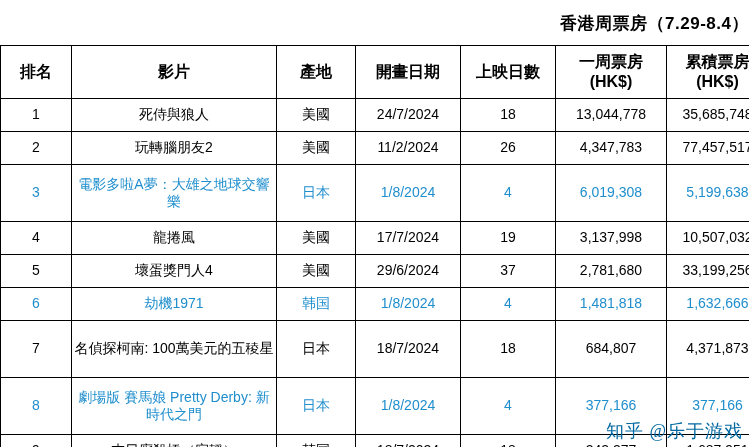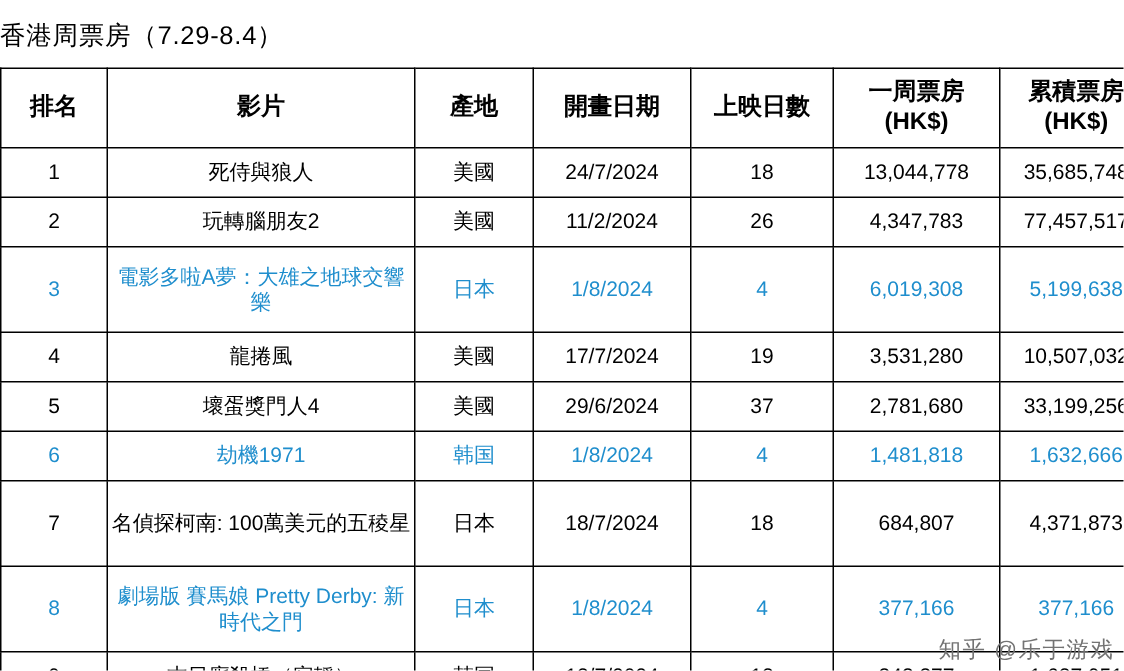--- a/index.html
+++ b/index.html
@@ -9,23 +9,23 @@
   body {
     width: 749px;
     height: 447px;
     background: #ffffff;
     font-family: "Liberation Sans", sans-serif;
     color: #000000;
     overflow: hidden;
     position: relative;
   }
   .title {
-    text-align: left;
+    text-align: right;
     font-size: 17px;
-    font-weight: normal;
+    font-weight: bold;
     padding: 12px 0 10px 0;
     letter-spacing: 0.5px;
   }
   table.box {
     border-collapse: collapse;
     width: 733px;
     margin: 0 auto;
     table-layout: fixed;
   }
   table.box th, table.box td {
@@ -52,23 +52,23 @@
   td.film { font-size: 15px; margin-left: 39px; }
   td.origin { font-size: 15px; }
   td.num { font-size: 14px; }
   tr.tall td { height: 50px; }
   tr.normal td { height: 26px; }
   .blue { color: #1f8ecd; }
   .watermark {
     position: absolute;
     right: 6px;
     bottom: 4px;
-    font-size: 15px;
-    color: #737373;
-    font-family: Liberation Sans, sans-serif;
+    font-size: 18px;
+    color: #0369a1;
+    font-family: Liberation Serif, serif;
     letter-spacing: 1px;
     white-space: nowrap;
   }
 </style>
 </head>
 <body>
 
 <div class="title">香港周票房（7.29-8.4）</div>
 
 <table class="box">
@@ -116,21 +116,21 @@
         <td class="num blue">4</td>
         <td class="num blue">6,019,308</td>
         <td class="num blue">5,199,638</td>
       </tr>
       <tr class="normal">
         <td class="rank">4</td>
         <td class="film">龍捲風</td>
         <td class="origin">美國</td>
         <td class="num">17/7/2024</td>
         <td class="num">19</td>
-        <td class="num">3,531,280</td>
+        <td class="num">3,137,998</td>
         <td class="num">10,507,032</td>
       </tr>
       <tr class="normal">
         <td class="rank">5</td>
         <td class="film">壞蛋獎門人4</td>
         <td class="origin">美國</td>
         <td class="num">29/6/2024</td>
         <td class="num">37</td>
         <td class="num">2,781,680</td>
         <td class="num">33,199,256</td>

